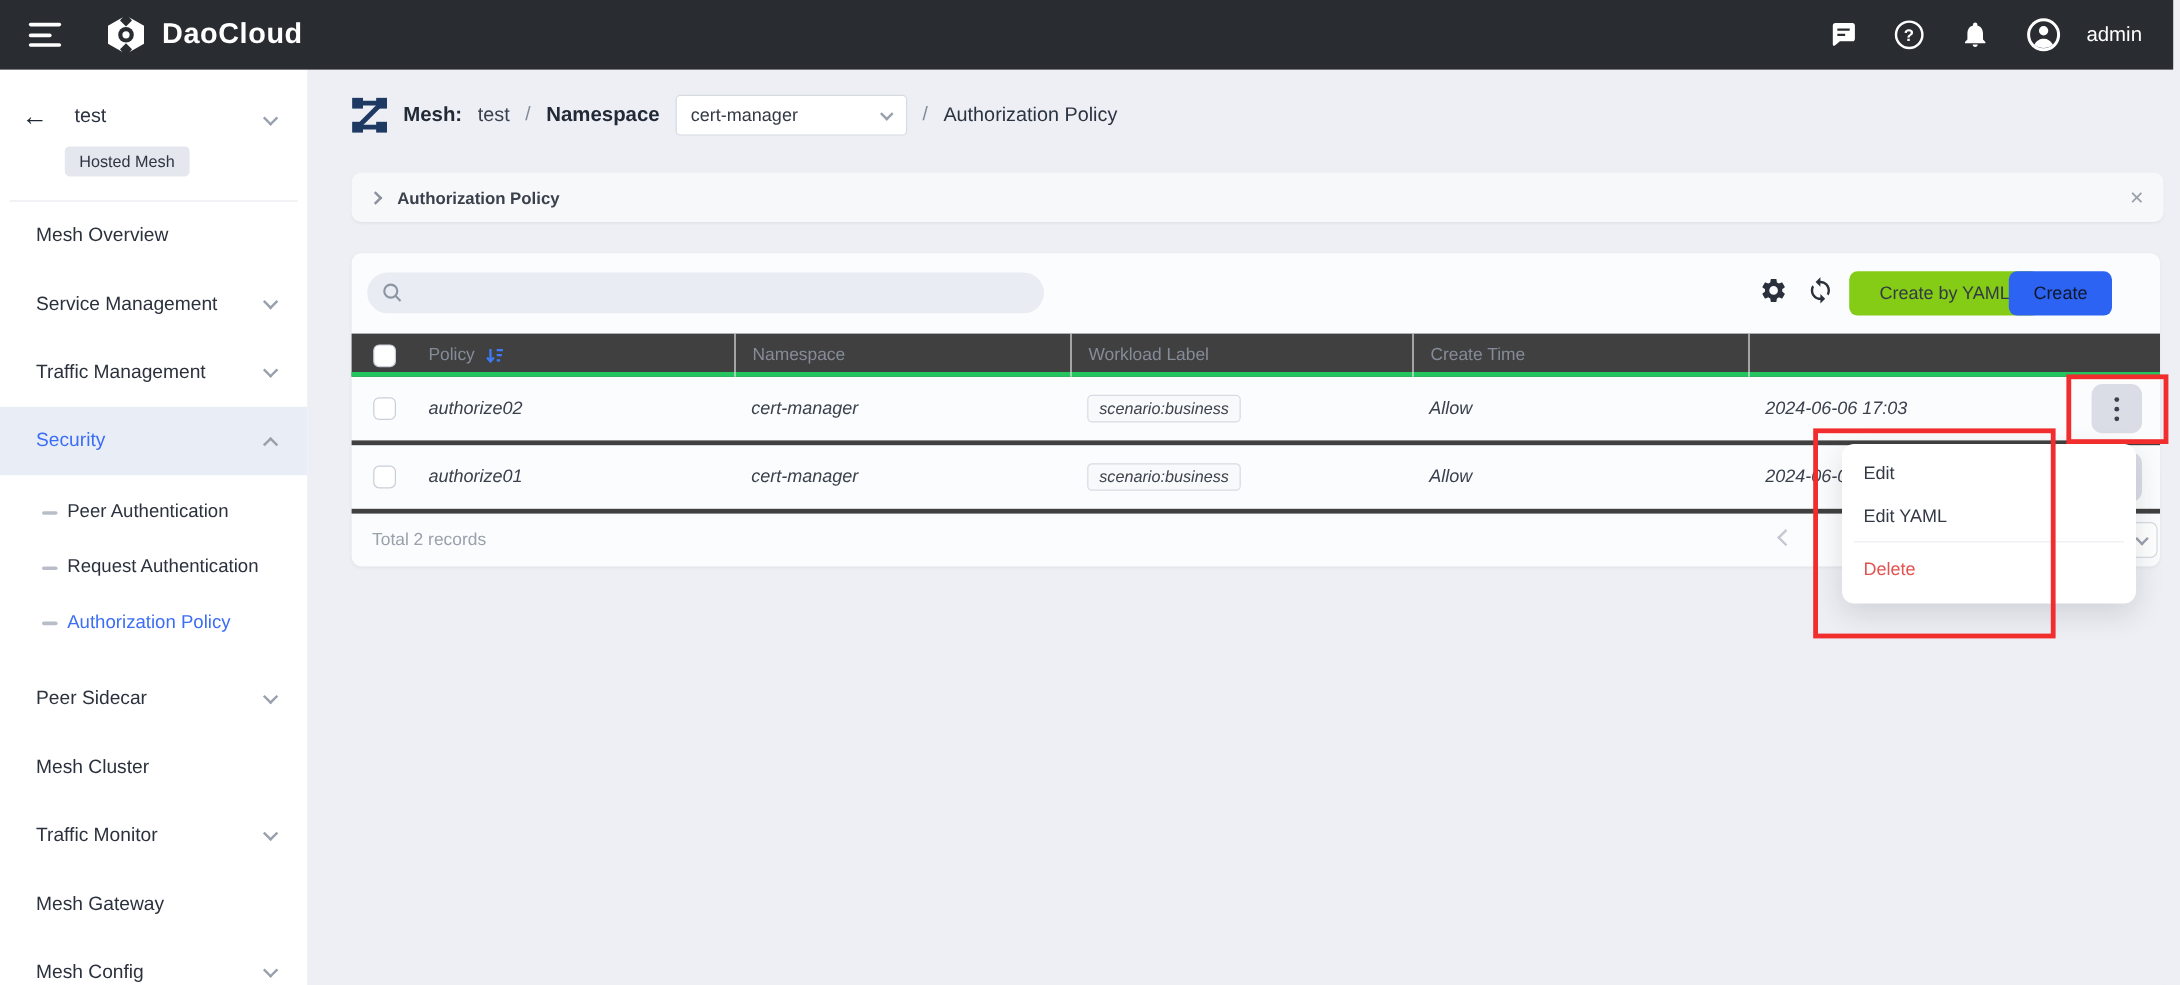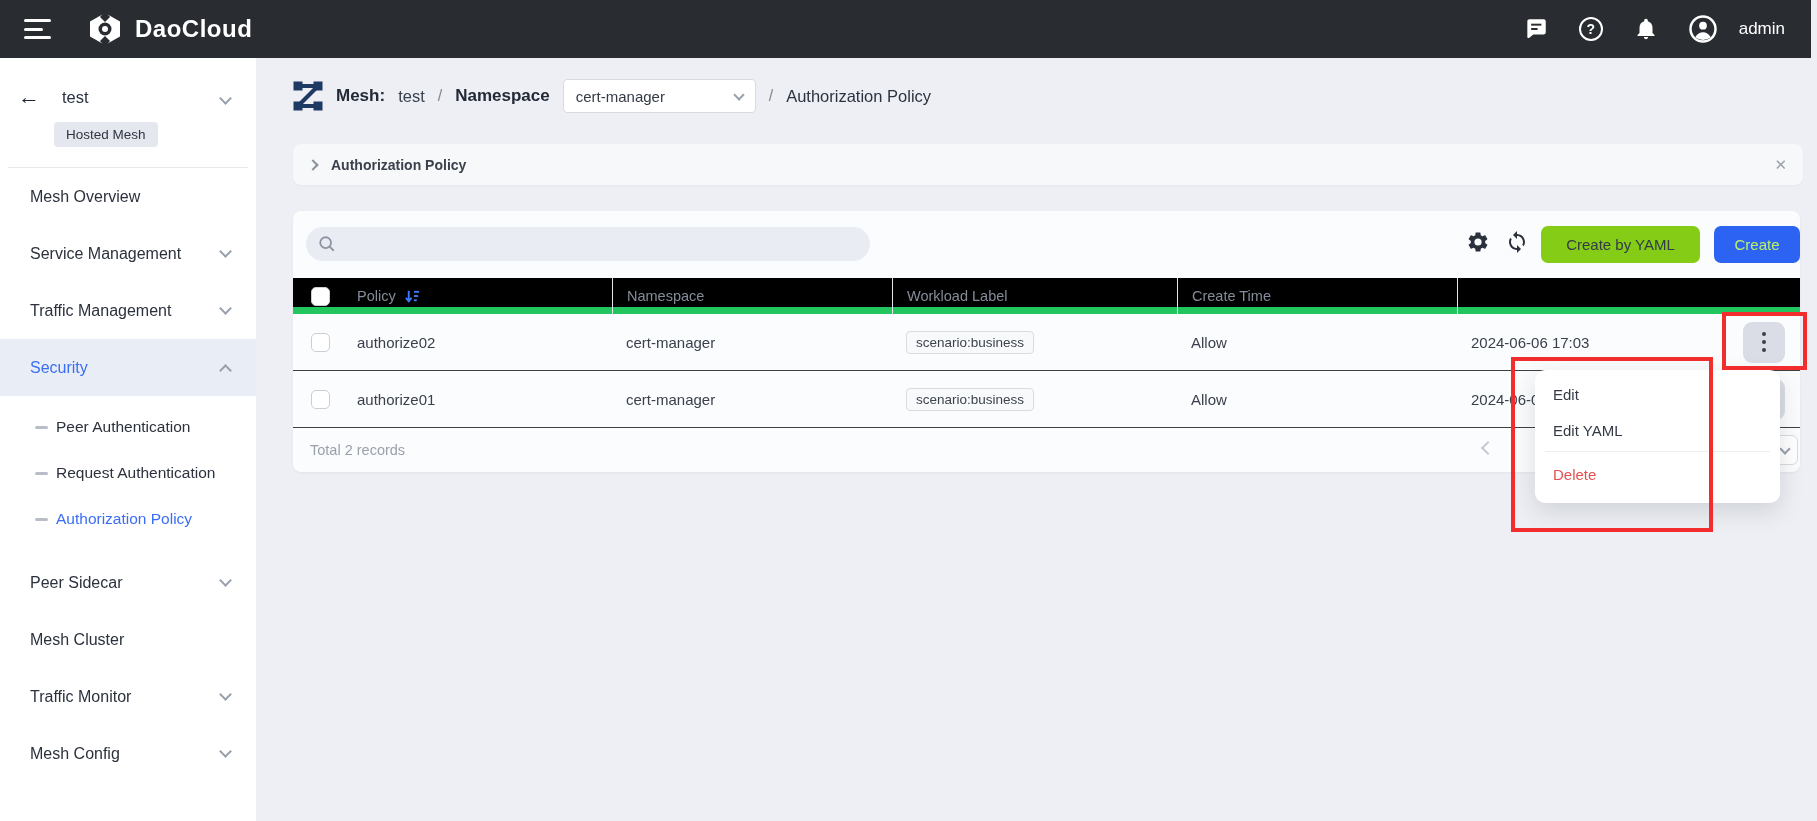--- a/index.html
+++ b/index.html
@@ -65,27 +65,27 @@
   
   .card { position:absolute; left:37px; top:153px; width:1507px; height:261px; background:#fbfcfd; border-radius:8px; box-shadow:0 1px 3px rgba(16,24,40,.05); }
   .toolbar { position:relative; height:67px; }
   .search-pill { position:absolute; left:13px; top:16px; width:564px; height:34px; background:#e9ecf2; border-radius:17px; display:flex; align-items:center; padding-left:12px; }
   .search-input { border:none; outline:none; background:transparent; font-size:15px; color:#3a414d; margin-left:8px; width:480px; font-family:inherit; }
   .icon-btn { position:absolute; top:18px; width:26px; height:26px; display:flex; align-items:center; justify-content:center; cursor:pointer; color:#2b313c; }
   .icon-btn.gear { left:1172px; }
   .icon-btn.refresh { left:1211px; }
   .btn { position:absolute; top:15px; height:37px; border:none; border-radius:7px; font-size:15px; font-family:inherit; cursor:pointer; }
   .btn-yaml { left:1248px; width:159px; background:#84cc16; color:#333a46; }
-  .btn-create { left:1421px; width:86px; background:#2d63f2; color:#bef264; }
+  .btn-create { left:1381px; width:86px; background:#2d63f2; color:#0f172a; }
 
   .trow { display:grid; grid-template-columns:50px 269px 280px 285px 280px 270px 73px; align-items:center; }
-  .thead { height:36px; background:#000000; border-bottom:7px solid #22c55e; }
+  .thead { height:36px; background:#404040; border-bottom:4px solid #22c55e; }
   .th { font-size:14.5px; color:#858c99; padding-left:14px; height:36px; display:flex; align-items:center; gap:8px; }
   .th.sep { border-left:1px solid #e4e7ec; }
-  .tbody .trow { height:57px; border-bottom:1px solid #404040; }
+  .tbody .trow { height:57px; border-bottom:4px solid #404040;font-style:italic; }
   .cell { font-size:15px; color:#3a414d; padding-left:14px; display:flex; align-items:center; }
   .c-check { padding-left:18px; }
   .checkbox { width:19px; height:19px; border:1.5px solid #c9ced8; border-radius:5px; background:#fff; display:inline-block; cursor:pointer; }
   .tag { display:inline-block; border:1px solid #d8dbe2; background:#f8f9fb; border-radius:4px; padding:3px 9px; font-size:13.5px; color:#3c434e; }
   .c-actions { justify-content:center; padding-left:0; }
   .kebab { width:42px; height:41px; border:none; border-radius:9px; background:#dadde6; display:flex; flex-direction:column; align-items:center; justify-content:center; gap:4px; cursor:pointer; }
   .kebab i { width:4px; height:4px; border-radius:50%; background:#39404e; }
   .tfoot { height:43px; display:flex; align-items:center; padding:0 17px; }
   .total-text { font-size:14.5px; color:#9aa1ac; }
 
@@ -215,20 +215,25 @@
           <span class="nav-label">Mesh Cluster</span>
 
         </div>
 
         <div class="nav-item">
 
           <span class="nav-label">Traffic Monitor</span>
           <span class="chev chev-down"></span>
         </div>
 
+        <div class="nav-item">
+
+          <span class="nav-label">Mesh Gateway</span>
+
+        </div>
 
         <div class="nav-item">
 
           <span class="nav-label">Mesh Config</span>
           <span class="chev chev-down"></span>
         </div>
       </nav>
   </aside>
 
   <main class="content">

